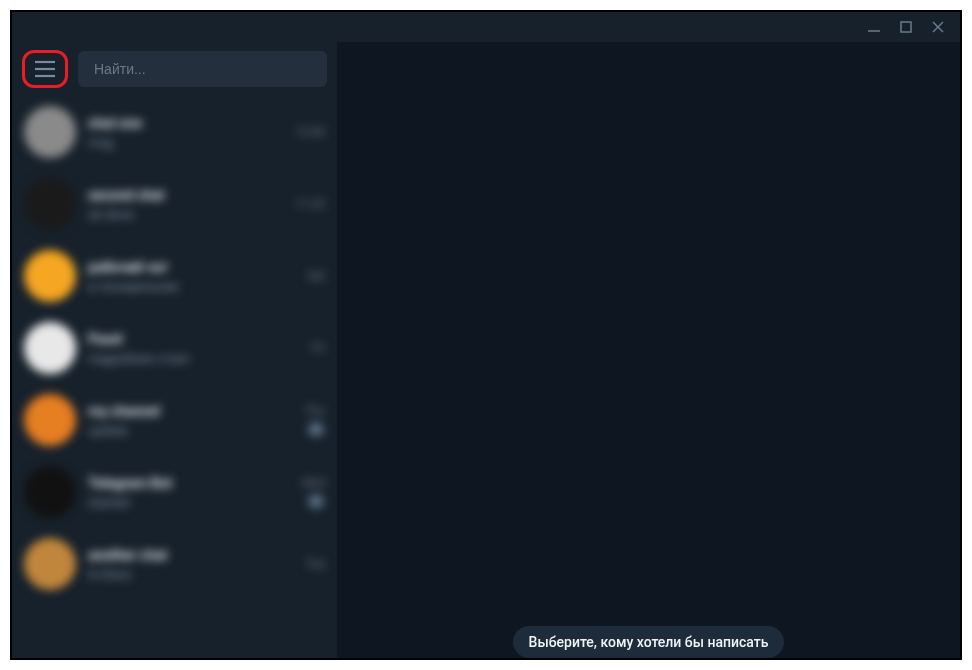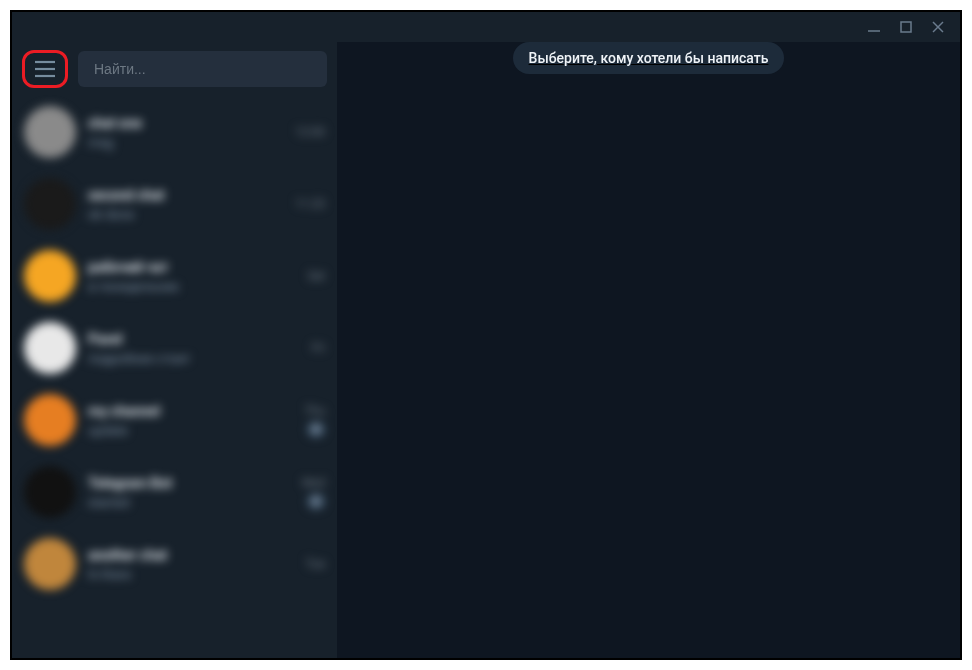--- a/index.html
+++ b/index.html
@@ -121,23 +121,22 @@
       background: #3e546a;
       color: #fff;
       border-radius: 8px;
       padding: 1px 6px;
       font-size: 11px;
     }
     .main {
       flex: 1;
       background: #0e1621;
       display: flex;
-      align-items: flex-start;
+      align-items: flex-end;
       justify-content: center;
-      text-decoration: underline;
     }
     .empty-pill {
       background: #1d2b3a;
       color: #f0f4f8;
       padding: 8px 16px;
       border-radius: 18px;
       font-size: 14px;
       font-weight: 500;
     }
   </style>

